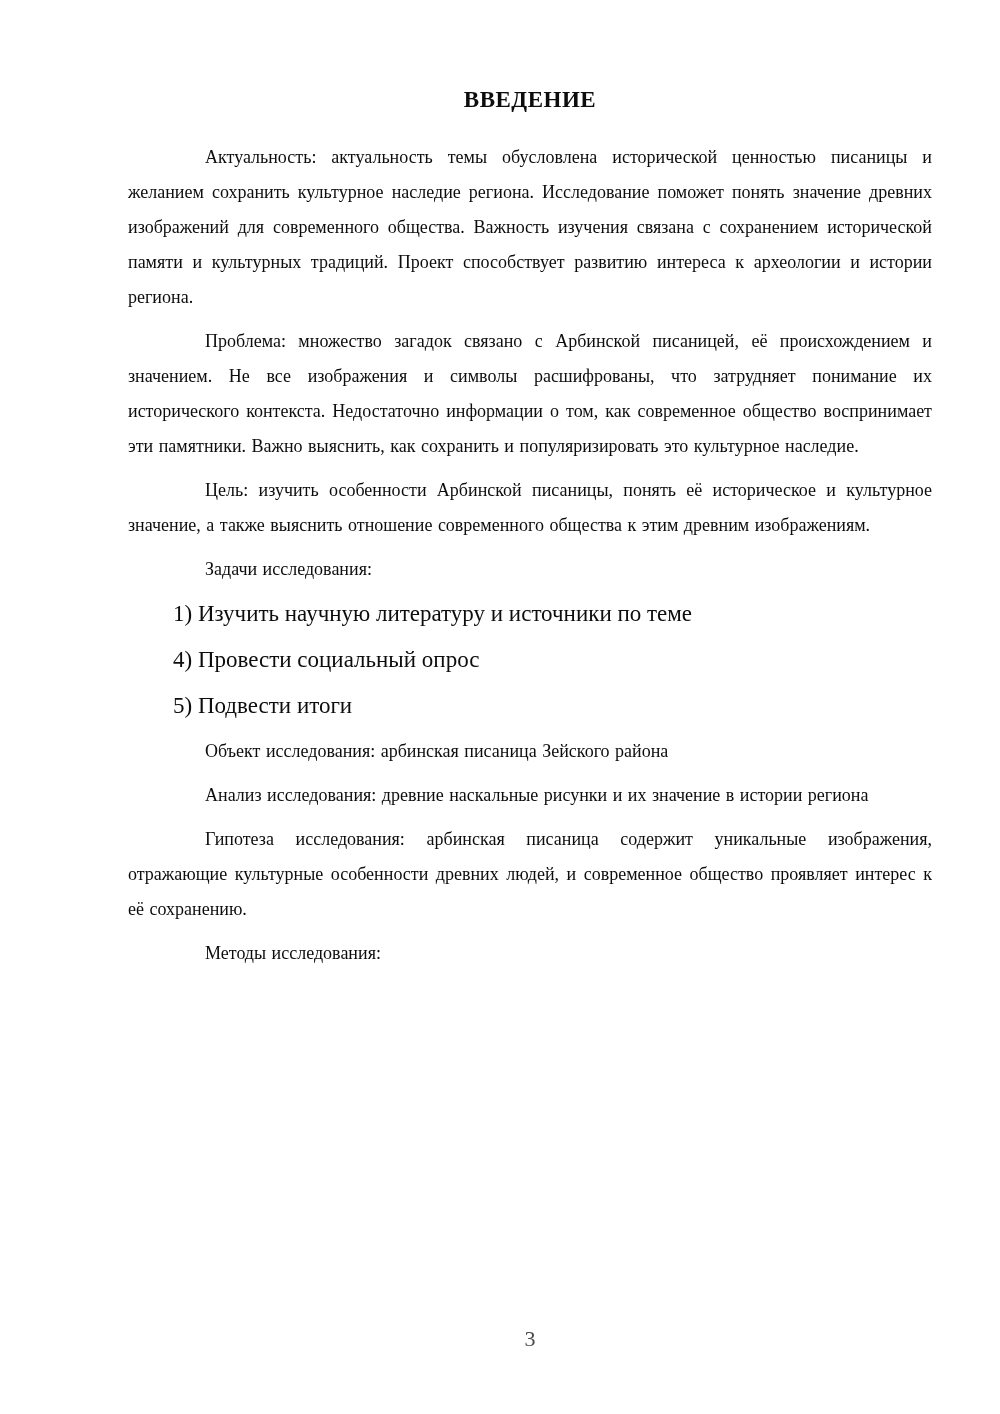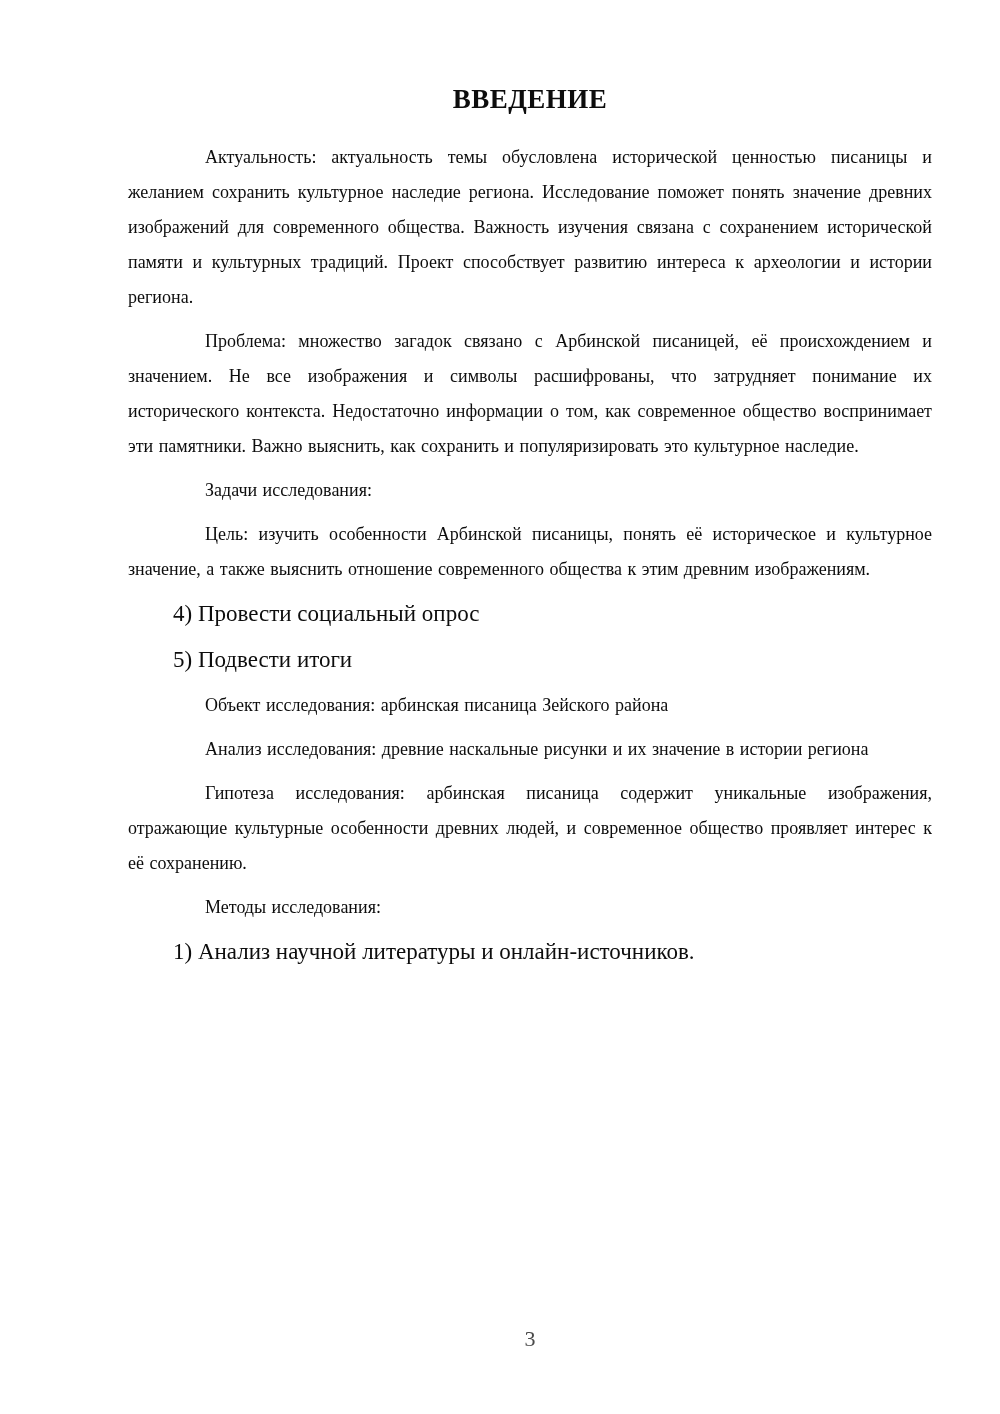--- a/index.html
+++ b/index.html
@@ -18,21 +18,21 @@
     box-sizing: border-box;
     width: 1000px;
     height: 1414px;
     padding: 82px 68px 0 128px;
     background: #ffffff;
     position: relative;
   }
   .doc-title {
     text-align: center;
     font-weight: bold;
-    font-size: 27px;
+    font-size: 23px;
     line-height: 35px;
     letter-spacing: 0.5px;
     margin: 0 0 23px 0;
   }
   .para {
     font-size: 18px;
     line-height: 35px;
     text-align: justify;
     text-indent: 77px;
     margin: 0 0 9px 0;
@@ -58,28 +58,28 @@
 </style>
 </head>
 <body>
 
 <div class="page">
 
   <h1 class="doc-title">ВВЕДЕНИЕ</h1>
 
   <p class="para">Актуальность: актуальность темы обусловлена исторической ценностью писаницы и желанием сохранить культурное наследие региона. Исследование поможет понять значение древних изображений для современного общества. Важность изучения связана с сохранением исторической памяти и культурных традиций. Проект способствует развитию интереса к археологии и истории региона.</p>
   <p class="para">Проблема: множество загадок связано с Арбинской писаницей, её происхождением и значением. Не все изображения и символы расшифрованы, что затрудняет понимание их исторического контекста. Недостаточно информации о том, как современное общество воспринимает эти памятники. Важно выяснить, как сохранить и популяризировать это культурное наследие.</p>
+  <p class="para">Цель: изучить особенности Арбинской писаницы, понять её историческое и культурное значение, а также выяснить отношение современного общества к этим древним изображениям.</p>
   <p class="para">Задачи исследования:</p>
-  <p class="para">Цель: изучить особенности Арбинской писаницы, понять её историческое и культурное значение, а также выяснить отношение современного общества к этим древним изображениям.</p>
 
+  <p class="list-item">1) Изучить научную литературу и источники по теме</p>
   <p class="list-item">4) Провести социальный опрос</p>
   <p class="list-item">5) Подвести итоги</p>
 
   <p class="para">Объект исследования: арбинская писаница Зейского района</p>
   <p class="para">Анализ исследования: древние наскальные рисунки и их значение в истории региона</p>
   <p class="para">Гипотеза исследования: арбинская писаница содержит уникальные изображения, отражающие культурные особенности древних людей, и современное общество проявляет интерес к её сохранению.</p>
   <p class="para">Методы исследования:</p>
 
-  <p class="list-item">1) Анализ научной литературы и онлайн-источников.</p>
 
   <div class="page-number">3</div>
 
 </div>
 
 </body></html>

